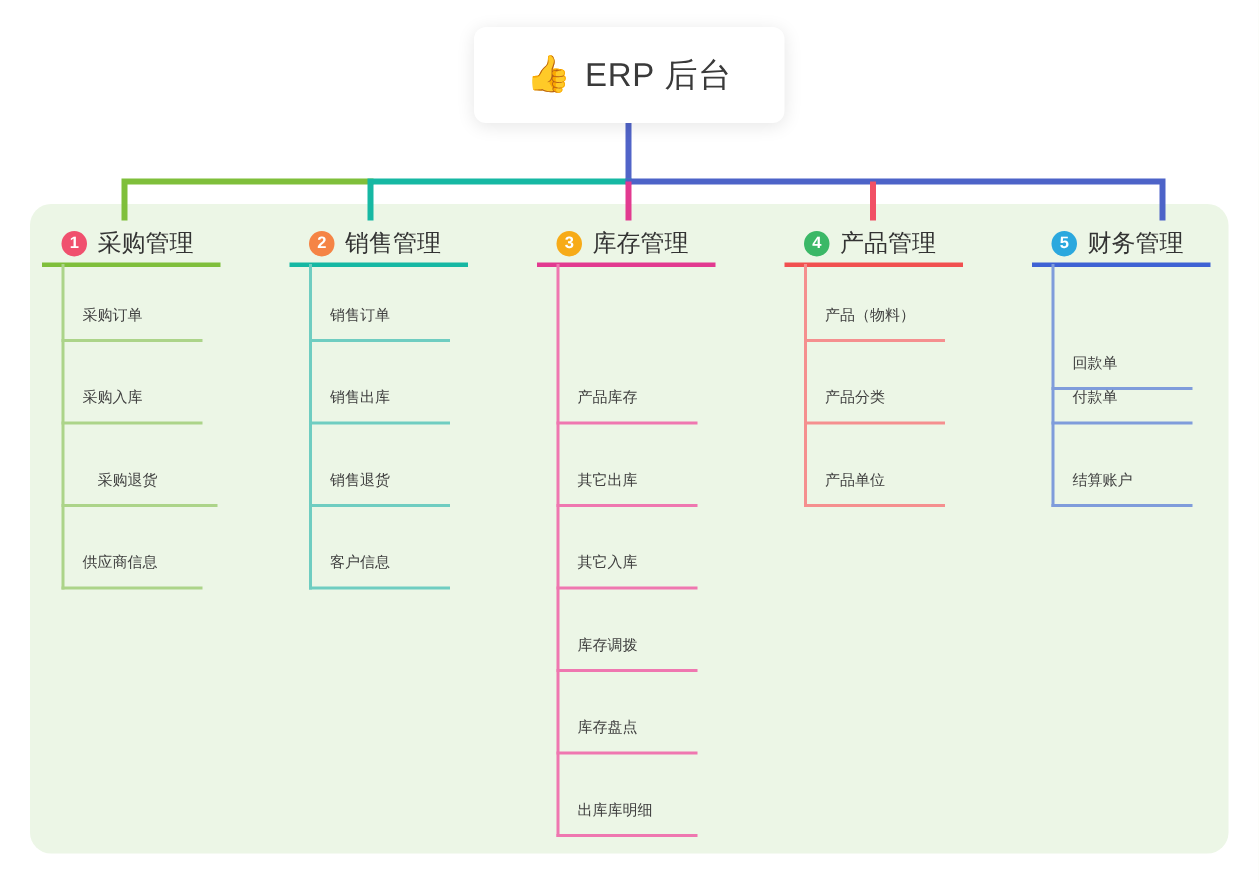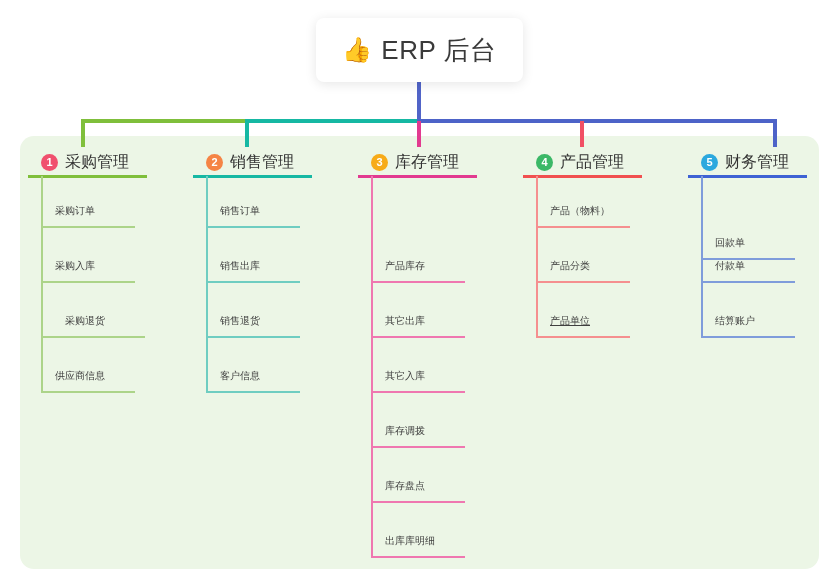--- a/index.html
+++ b/index.html
@@ -3,21 +3,21 @@
 <meta charset="utf-8">
 <style>
   html,body{margin:0;padding:0;background:#fff;font-family:"Liberation Sans","DejaVu Sans",sans-serif;}
   .canvas{position:relative;width:839px;height:588px;background:#fff;overflow:hidden;}
   .panel{position:absolute;left:20px;top:136px;width:799px;height:433px;border-radius:14px;z-index:0;}
   .connectors{position:absolute;left:0;top:0;width:839px;height:588px;z-index:1;pointer-events:none;}
   .root-node{position:absolute;left:316px;top:18px;width:207px;height:64px;background:#fff;border-radius:8px;
              box-shadow:0 2px 12px rgba(0,0,0,.10);display:flex;align-items:center;justify-content:center;
              gap:9px;z-index:2;cursor:pointer;}
   .root-icon{font-size:24px;color:#f5b40f;line-height:1;}
-  .root-label{font-size:26px;color:#3a3a3a;font-weight:500;letter-spacing:.5px;}
+  .root-label{font-size:22px;color:#3a3a3a;font-weight:500;letter-spacing:.5px;}
   .branch-header{position:absolute;top:150px;width:119px;height:25px;display:flex;align-items:center;
                  border-bottom:3px solid #999;z-index:2;cursor:pointer;}
   .badge{width:17px;height:17px;border-radius:50%;margin-left:13px;margin-right:7px;flex:0 0 17px;
          display:flex;align-items:center;justify-content:center;color:#fff;font-size:11px;font-weight:bold;line-height:1;}
   .branch-label{font-size:16px;color:#333;font-weight:500;white-space:nowrap;}
   .vline{position:absolute;width:2px;z-index:2;}
   .child{position:absolute;z-index:2;white-space:nowrap;font-size:10px;color:#3f3f3f;line-height:19px;
          padding:0 10px 6px 14px;border-bottom:2px solid #999;min-width:70px;cursor:pointer;}
 </style>
 </head>
@@ -73,21 +73,21 @@
   <div class="child" style="left: 371px; top: 476px; border-bottom-color: rgb(239, 119, 176);">库存盘点</div>
   <div class="child" style="left: 371px; top: 531px; border-bottom-color: rgb(239, 119, 176);">出库库明细</div>
 
   <div class="branch-header" style="left: 523px; border-bottom-color: rgb(241, 80, 80);">
     <span class="badge" style="background-color: rgb(59, 184, 103);">4</span>
     <span class="branch-label">产品管理</span>
   </div>
   <div class="vline" style="left: 536px; top: 176px; height: 162px; background-color: rgb(245, 143, 143);"></div>
   <div class="child" style="left: 536px; top: 201px; border-bottom-color: rgb(245, 143, 143);">产品（物料）</div>
   <div class="child" style="left: 536px; top: 256px; border-bottom-color: rgb(245, 143, 143);">产品分类</div>
-  <div class="child" style="left: 536px; top: 311px; border-bottom-color: rgb(245, 143, 143); text-decoration: underline;">产品单位</div>
+  <div class="child" style="left: 536px; top: 311px; border-bottom-color: rgb(245, 143, 143);">产品单位</div>
 
   <div class="branch-header" style="left: 688px; border-bottom-color: rgb(62, 98, 212);">
     <span class="badge" style="background-color: rgb(43, 168, 222);">5</span>
     <span class="branch-label">财务管理</span>
   </div>
   <div class="vline" style="left: 701px; top: 176px; height: 162px; background-color: rgb(127, 156, 219);"></div>
   <div class="child" style="left: 701px; top: 201px; border-bottom-color: rgb(127, 156, 219); margin-top: 32px;">回款单</div>
   <div class="child" style="left: 701px; top: 256px; border-bottom-color: rgb(127, 156, 219);">付款单</div>
   <div class="child" style="left: 701px; top: 311px; border-bottom-color: rgb(127, 156, 219);">结算账户</div>
 

